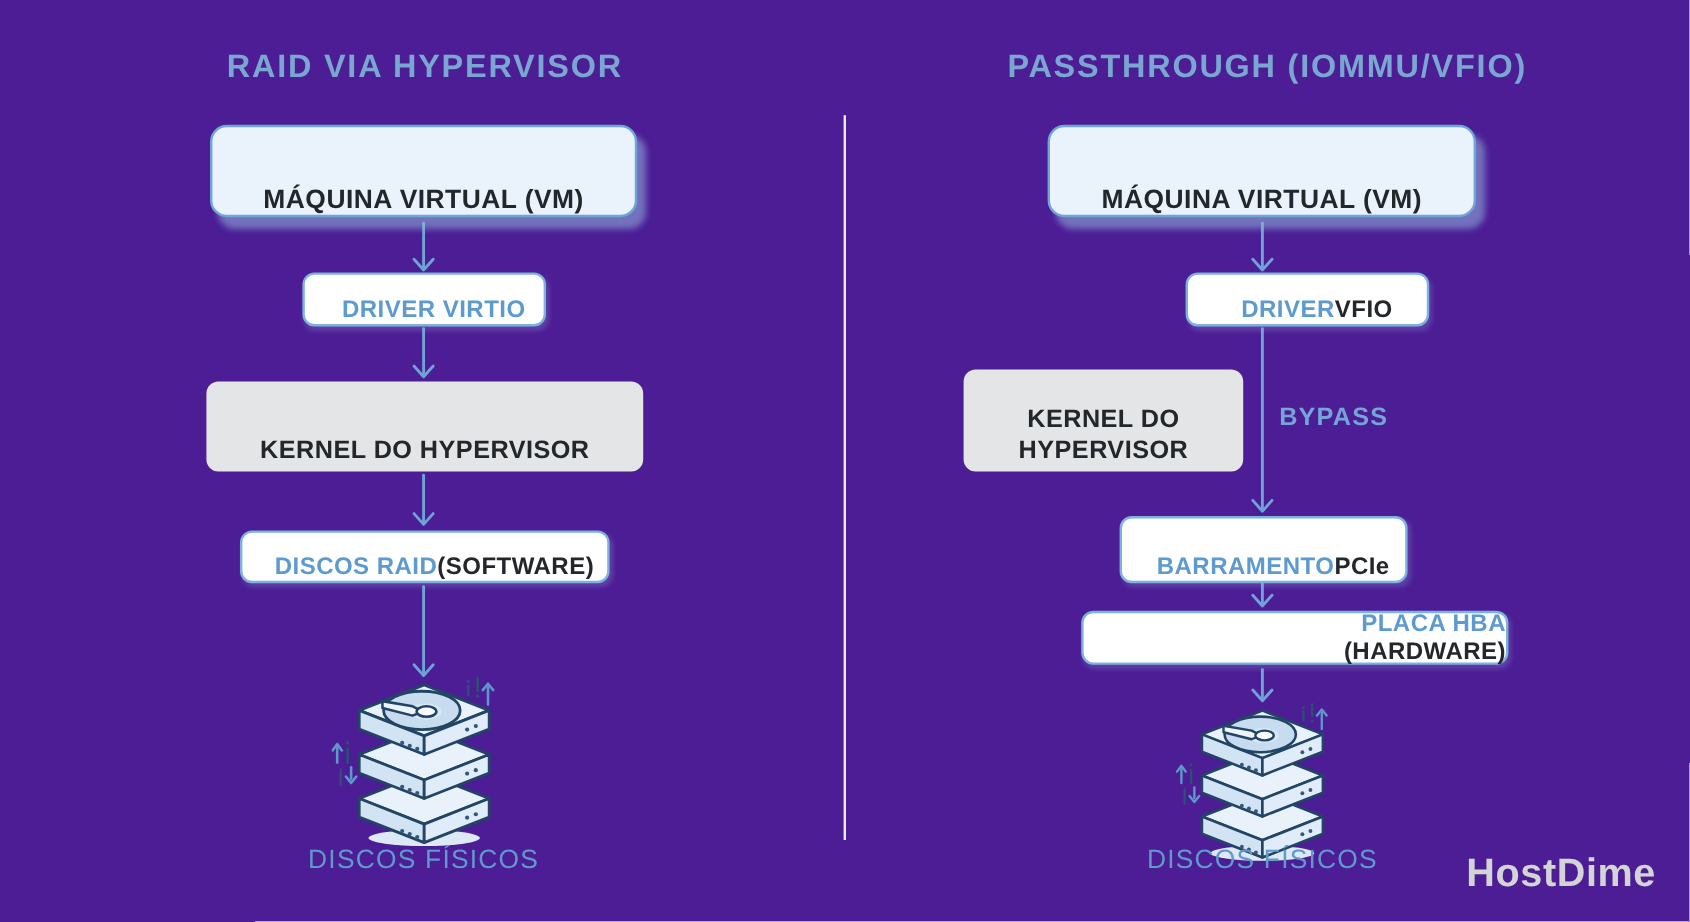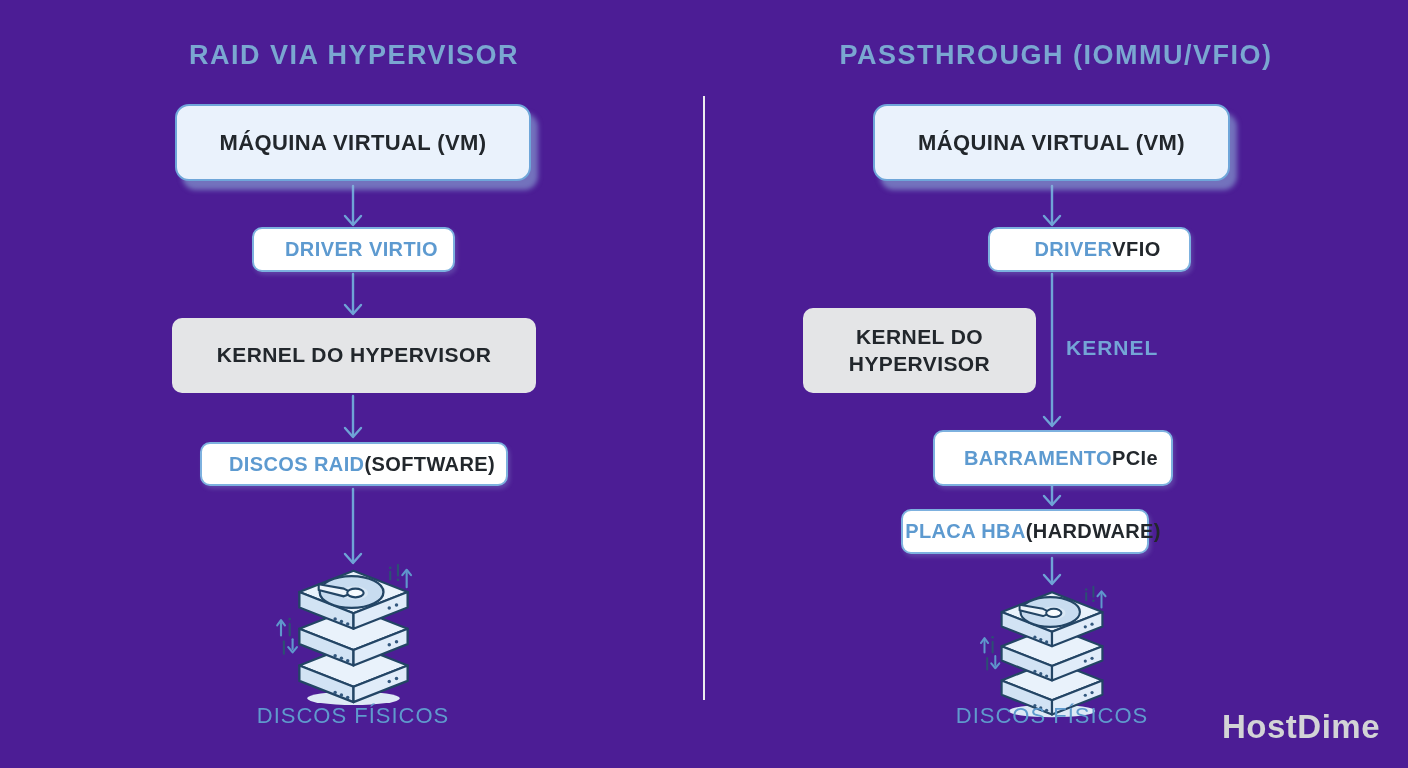--- a/index.html
+++ b/index.html
@@ -5,21 +5,21 @@
   html,body{margin:0;padding:0;background:#ffffff;}
   .canvas{
     position:relative;width:1408px;height:768px;background:#4c1d95;
     overflow:hidden;font-family:"Liberation Sans",sans-serif;
   }
   .title{
     position:absolute;top:40px;width:520px;text-align:center;
     font-size:27px;font-weight:700;letter-spacing:1.5px;color:#7aa7d1;
   }
   .node{
-    position:absolute;display:flex;align-items:center;justify-content:center;
+    position:absolute;display:flex;align-items:flex-end;justify-content:center;
     box-sizing:border-box;font-weight:700;letter-spacing:.4px;white-space:nowrap;
   }
   .node.vm{
     background:#eaf2fc;border:2px solid #6fa6d9;border-radius:14px;
     font-size:22px;color:#22272c;box-shadow:7px 9px 5px rgba(148,184,223,.55);
   }
   .node.outline{
     background:#ffffff;border:2px solid #7db1df;border-radius:10px;
     font-size:20px;color:#5d9ad0;box-shadow:2px 3px 4px rgba(170,200,230,.22);padding-left:16px;
   }
@@ -201,28 +201,28 @@
 
   <div class="node outline" style="left:952px;top:227px;width:203px;height:45px;margin-left:36px;">
     <span class="blue-part">DRIVER </span>
     <span class="dark-part">VFIO</span>
   </div>
 
   <div class="node gray" style="left:803px;top:308px;width:233px;height:85px;">
     <span>KERNEL DO HYPERVISOR</span>
   </div>
 
-  <div class="bypass-label">KERNEL</div>
+  <div class="bypass-label">BYPASS</div>
 
   <div class="node outline" style="left:933px;top:430px;width:240px;height:56px;">
     <span class="blue-part">BARRAMENTO </span>
     <span class="dark-part">PCIe</span>
   </div>
 
-  <div class="node outline" style="left:901px;top:509px;width:248px;height:45px;">
+  <div class="node outline" style="left:901px;top:509px;width:356px;height:45px;flex-direction:column;">
     <span class="blue-part">PLACA HBA </span>
     <span class="dark-part">(HARDWARE)</span>
   </div>
 
   <svg class="disk" style="left:980px;top:585px;" width="144" height="135" viewBox="0 0 160 150">
     <use href="#disk-stack"></use>
   </svg>
 
   <div class="caption" style="left:932px;">DISCOS FÍSICOS</div>
 

